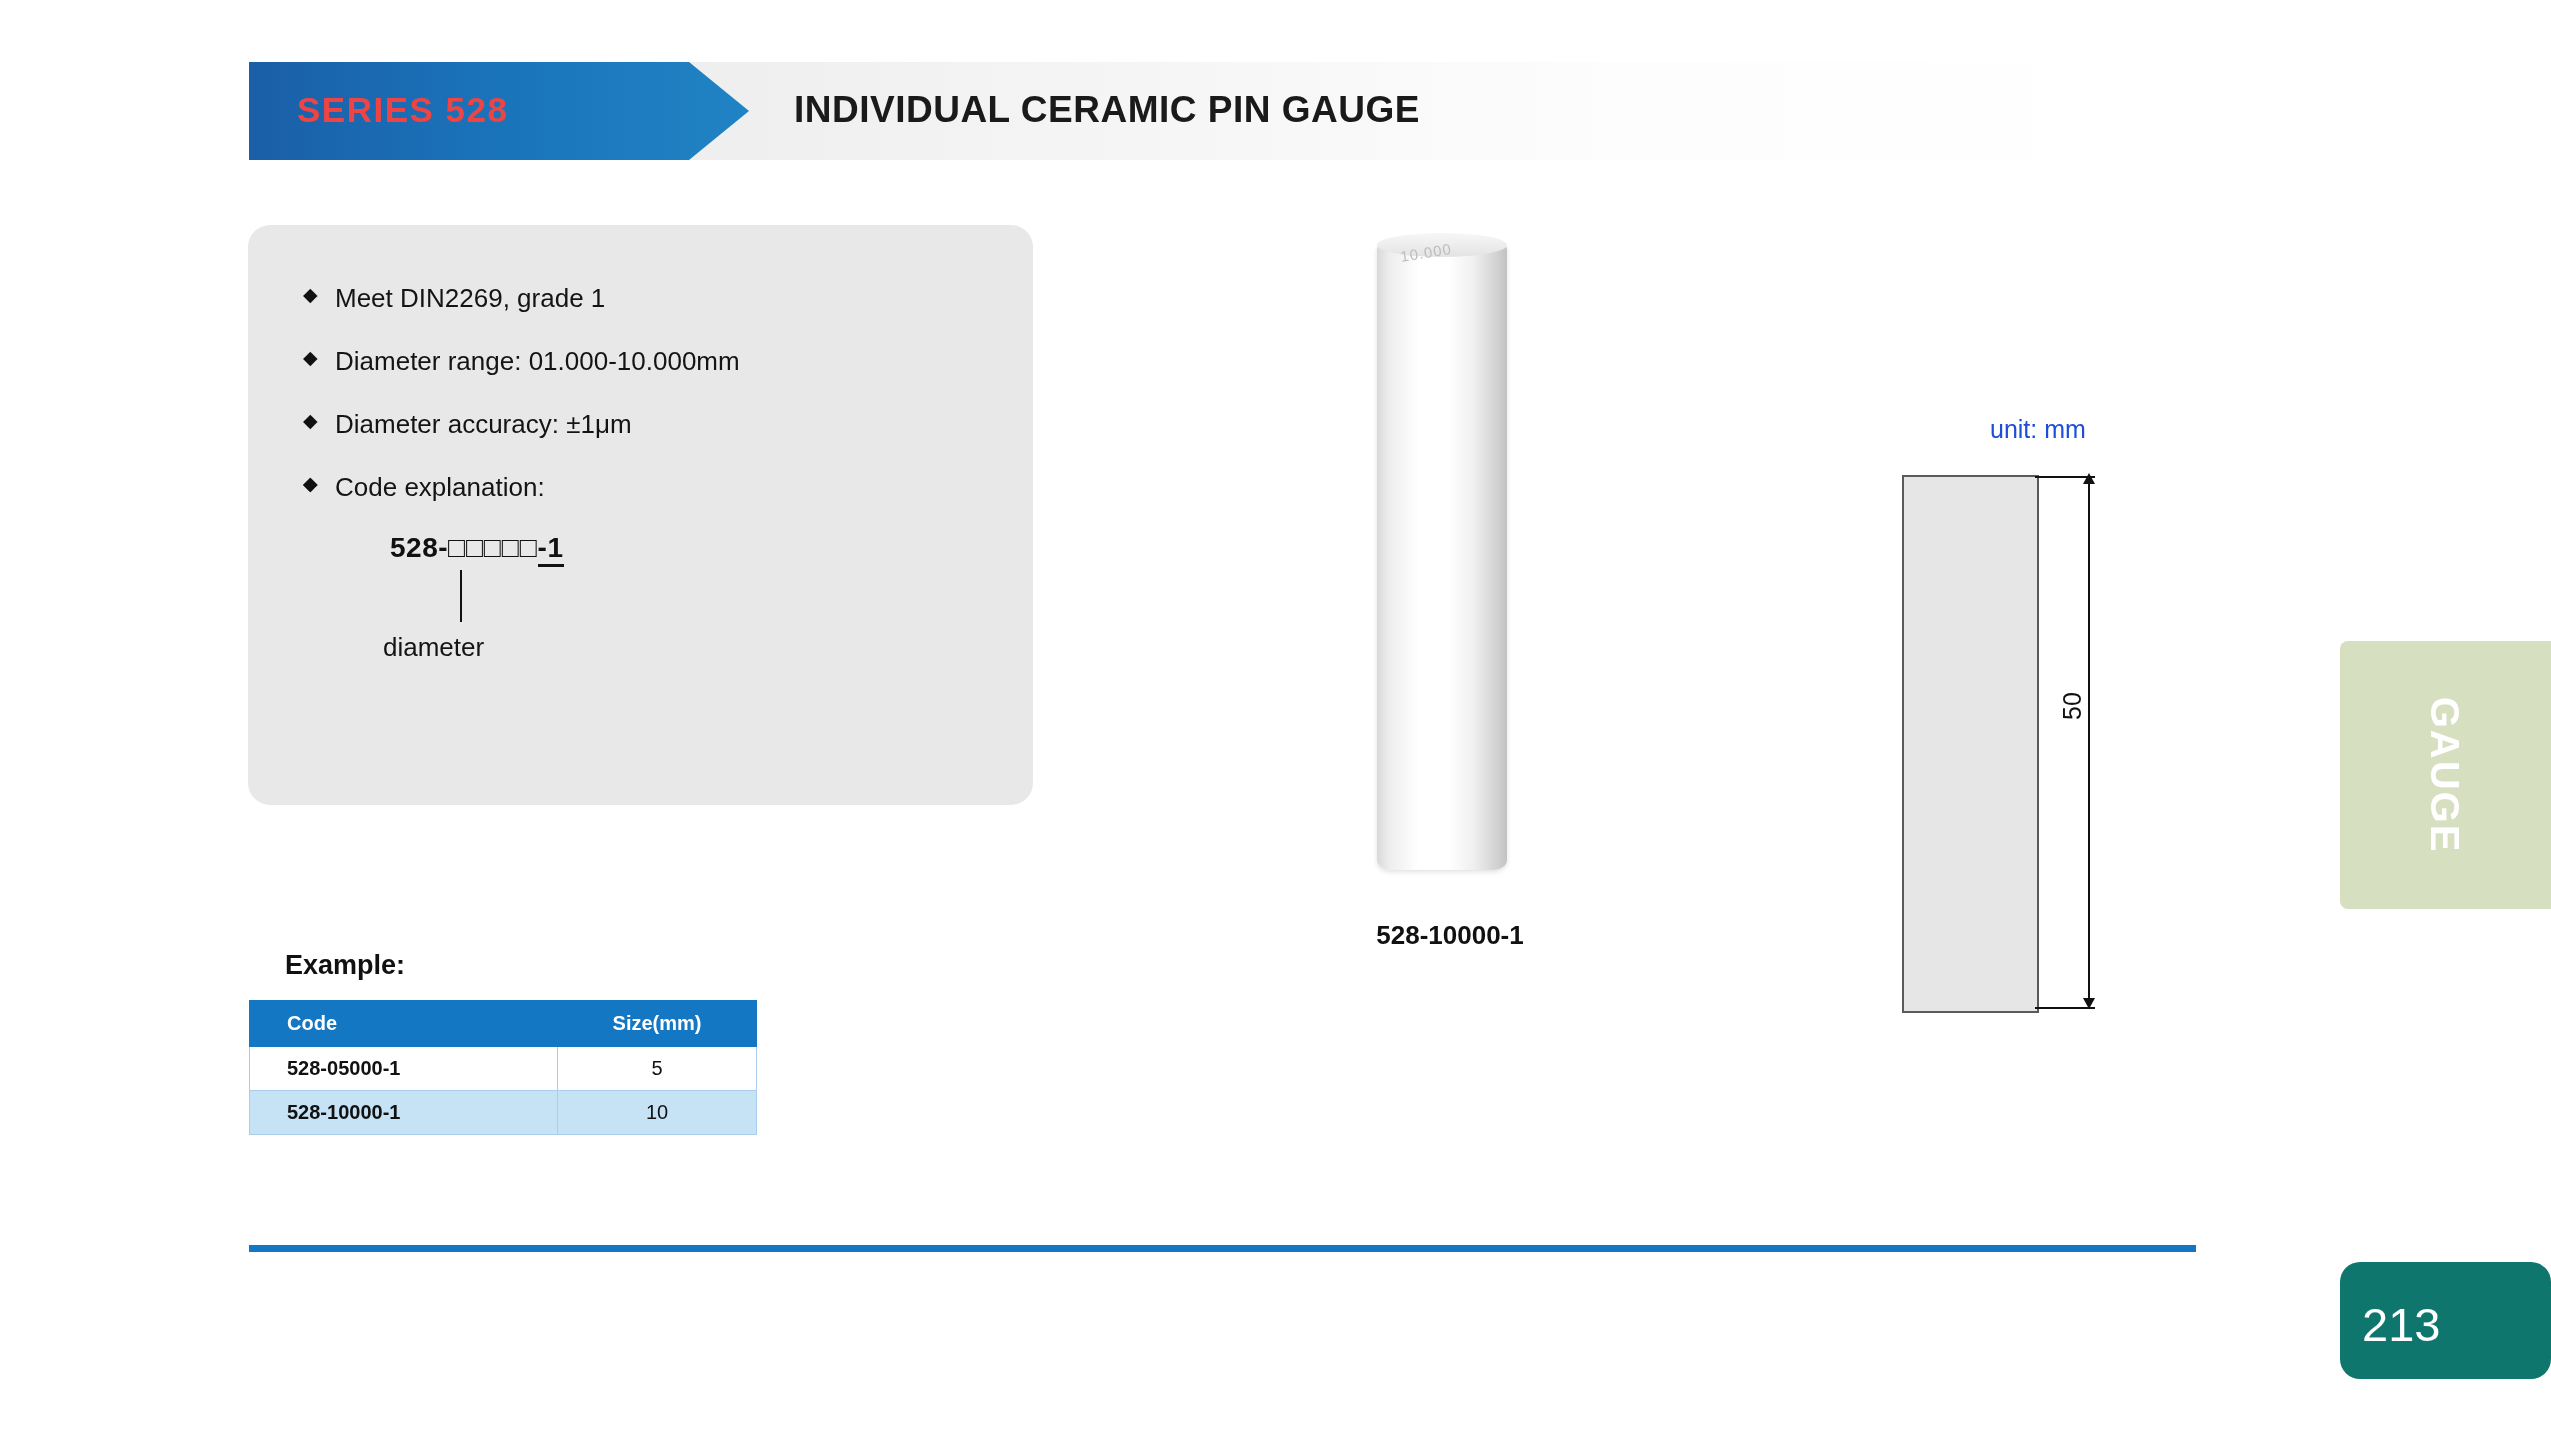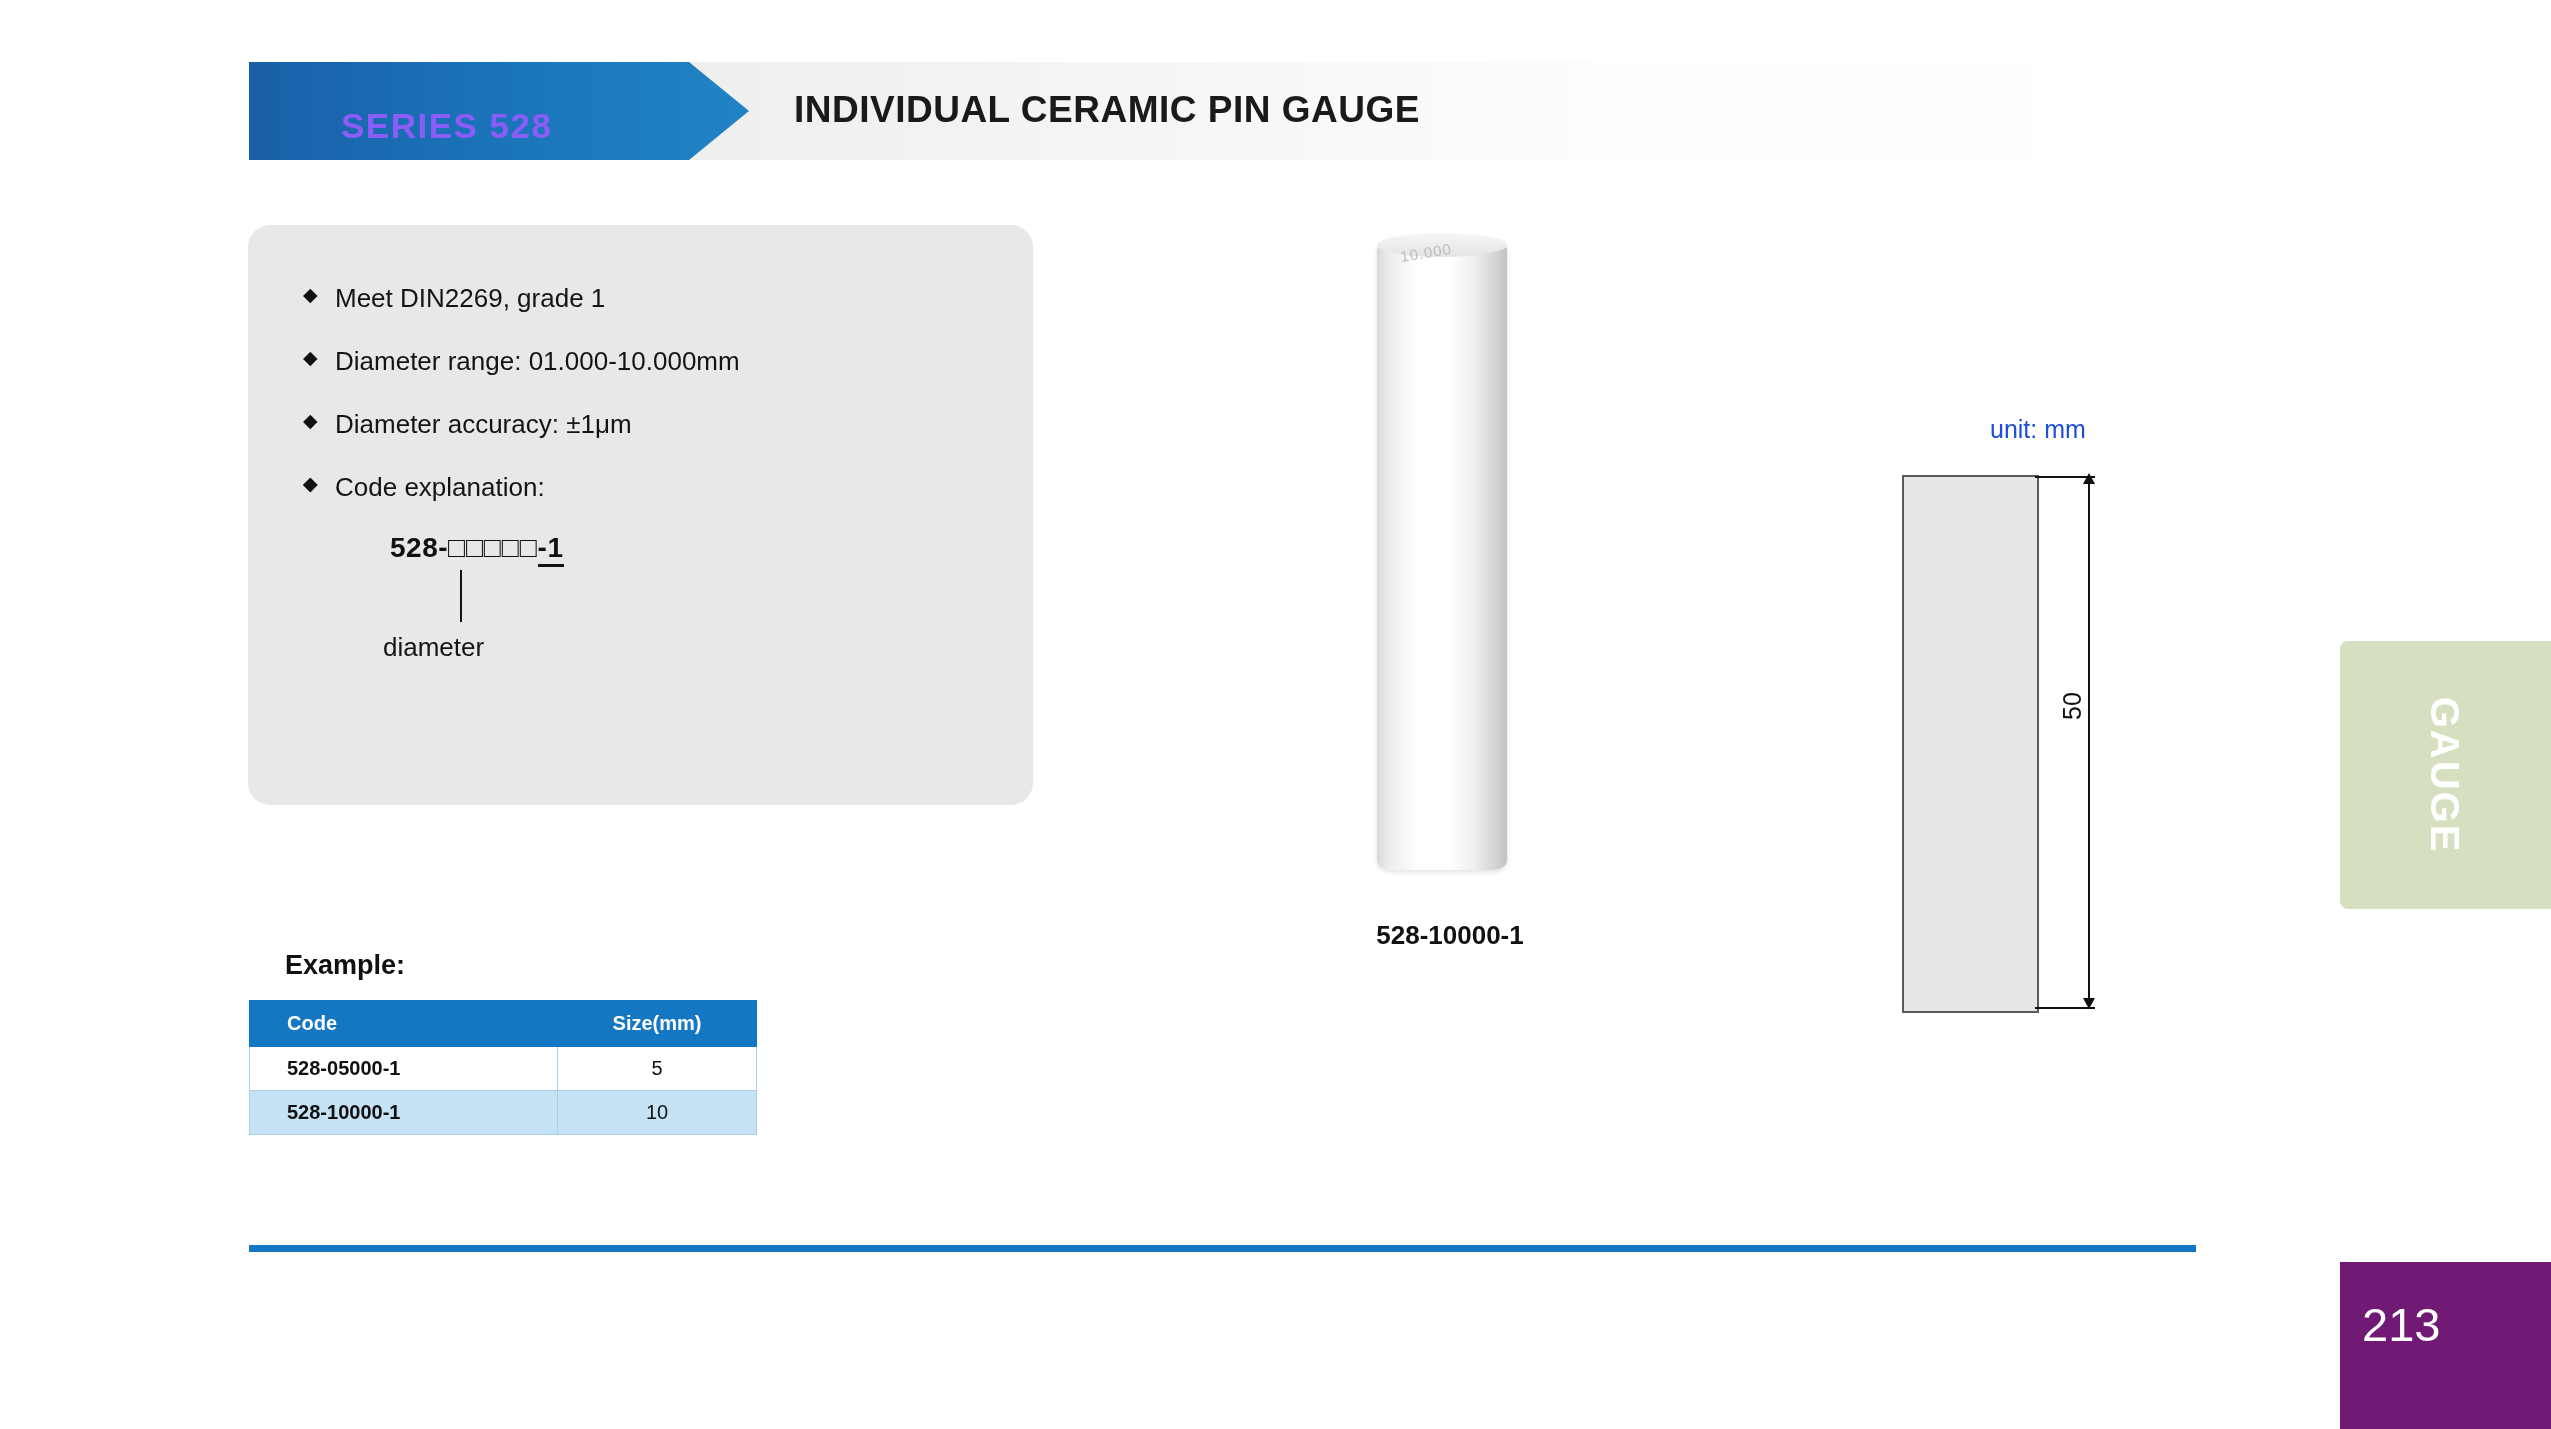--- a/index.html
+++ b/index.html
@@ -36,26 +36,25 @@
     left: 0;
     top: 0;
     width: 500px;
     height: 98px;
     background: linear-gradient(to right, #1a5fa8 0%, #1a72b8 45%, #2083c4 100%);
     clip-path: polygon(0 0, 440px 0, 500px 49px, 440px 98px, 0 98px);
   }
   .header-tab-label {
     position: absolute;
     left: 48px;
-    top: 44px;
-    color: #8b5cf6;
+    top: 28px;
+    color: #ef4444;
     font-size: 35px;
     font-weight: bold;
     letter-spacing: 1.5px;
-    margin-left: 44px;
   }
   .header-title {
     position: absolute;
     left: 545px;
     top: 27px;
     color: #1a1a1a;
     font-size: 37px;
     font-weight: bold;
     letter-spacing: 0.5px;
   }
@@ -297,22 +296,23 @@
     top: 1245px;
     width: 1947px;
     height: 7px;
     background: #1377c4;
   }
   .page-block {
     position: absolute;
     left: 2340px;
     top: 1262px;
     width: 211px;
-    height: 167px;
-    background: #701a75;
+    height: 117px;
+    background: #0f766e;
+    border-radius: 20px;
   }
   .page-number {
     position: absolute;
     left: 22px;
     top: 35px;
     color: #ffffff;
     font-size: 47px;
   }
 
   

